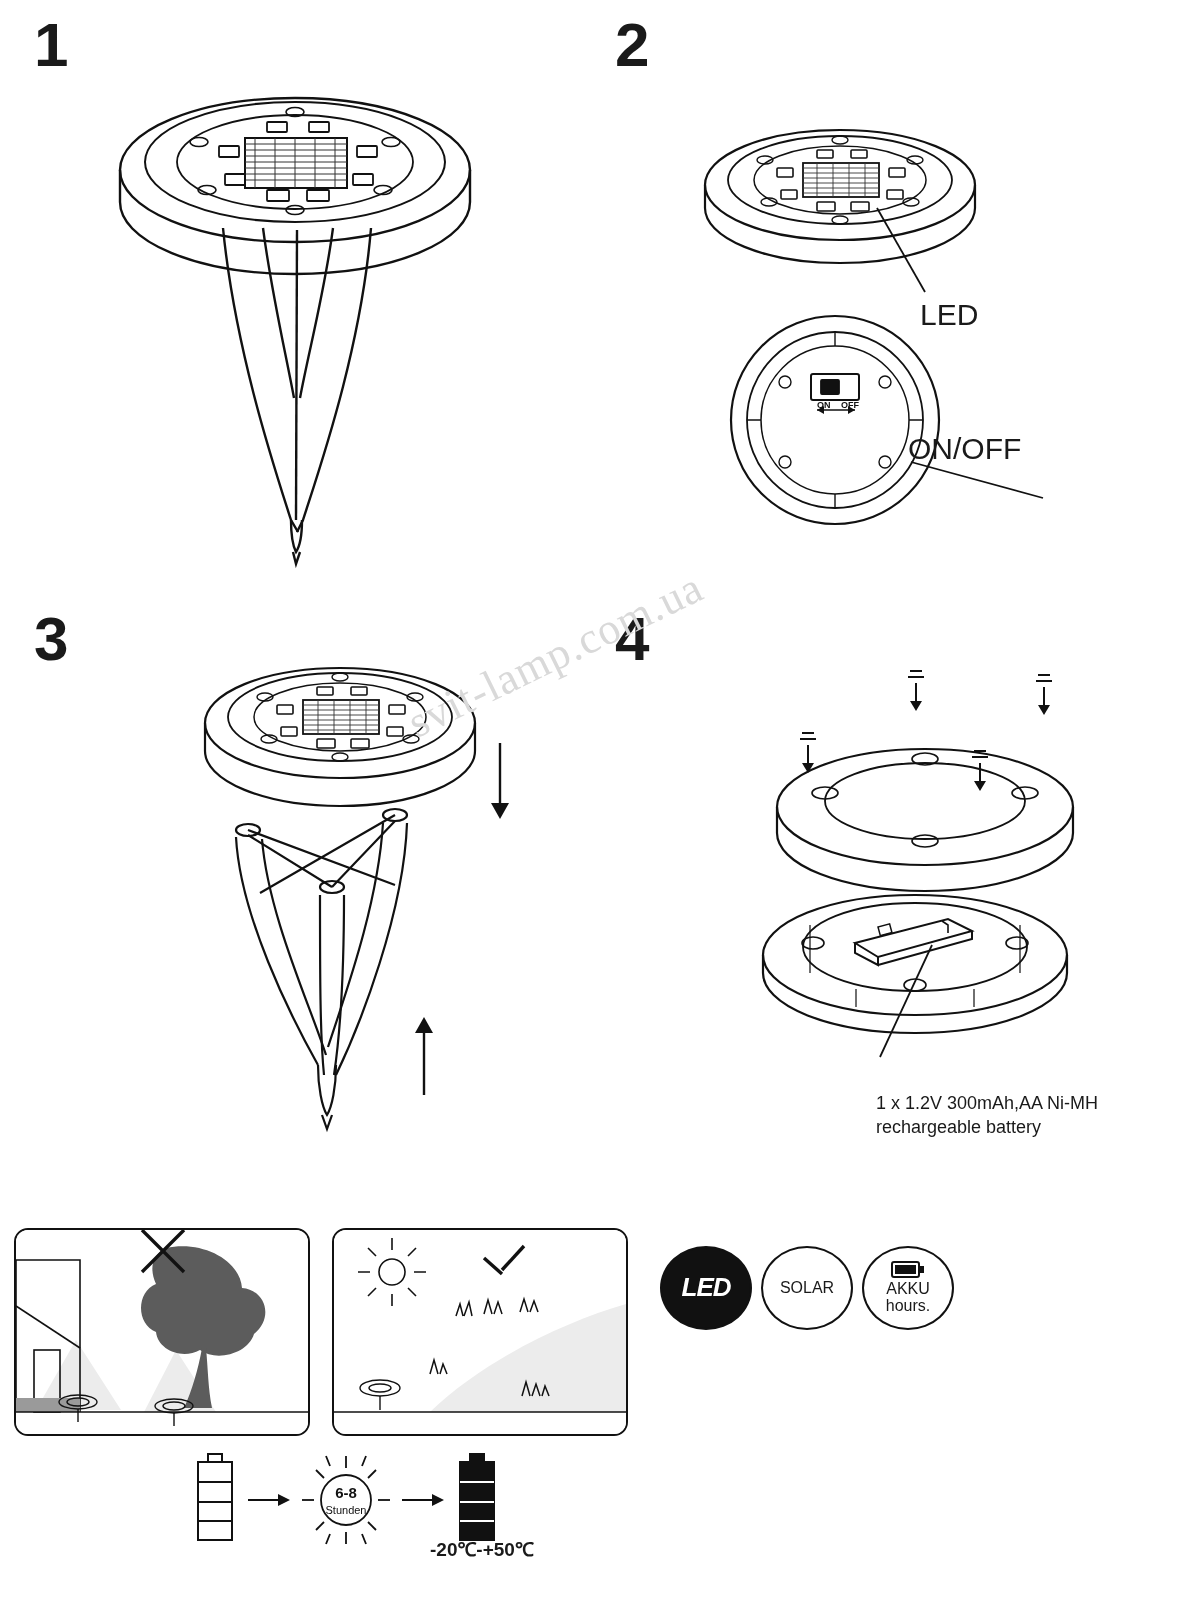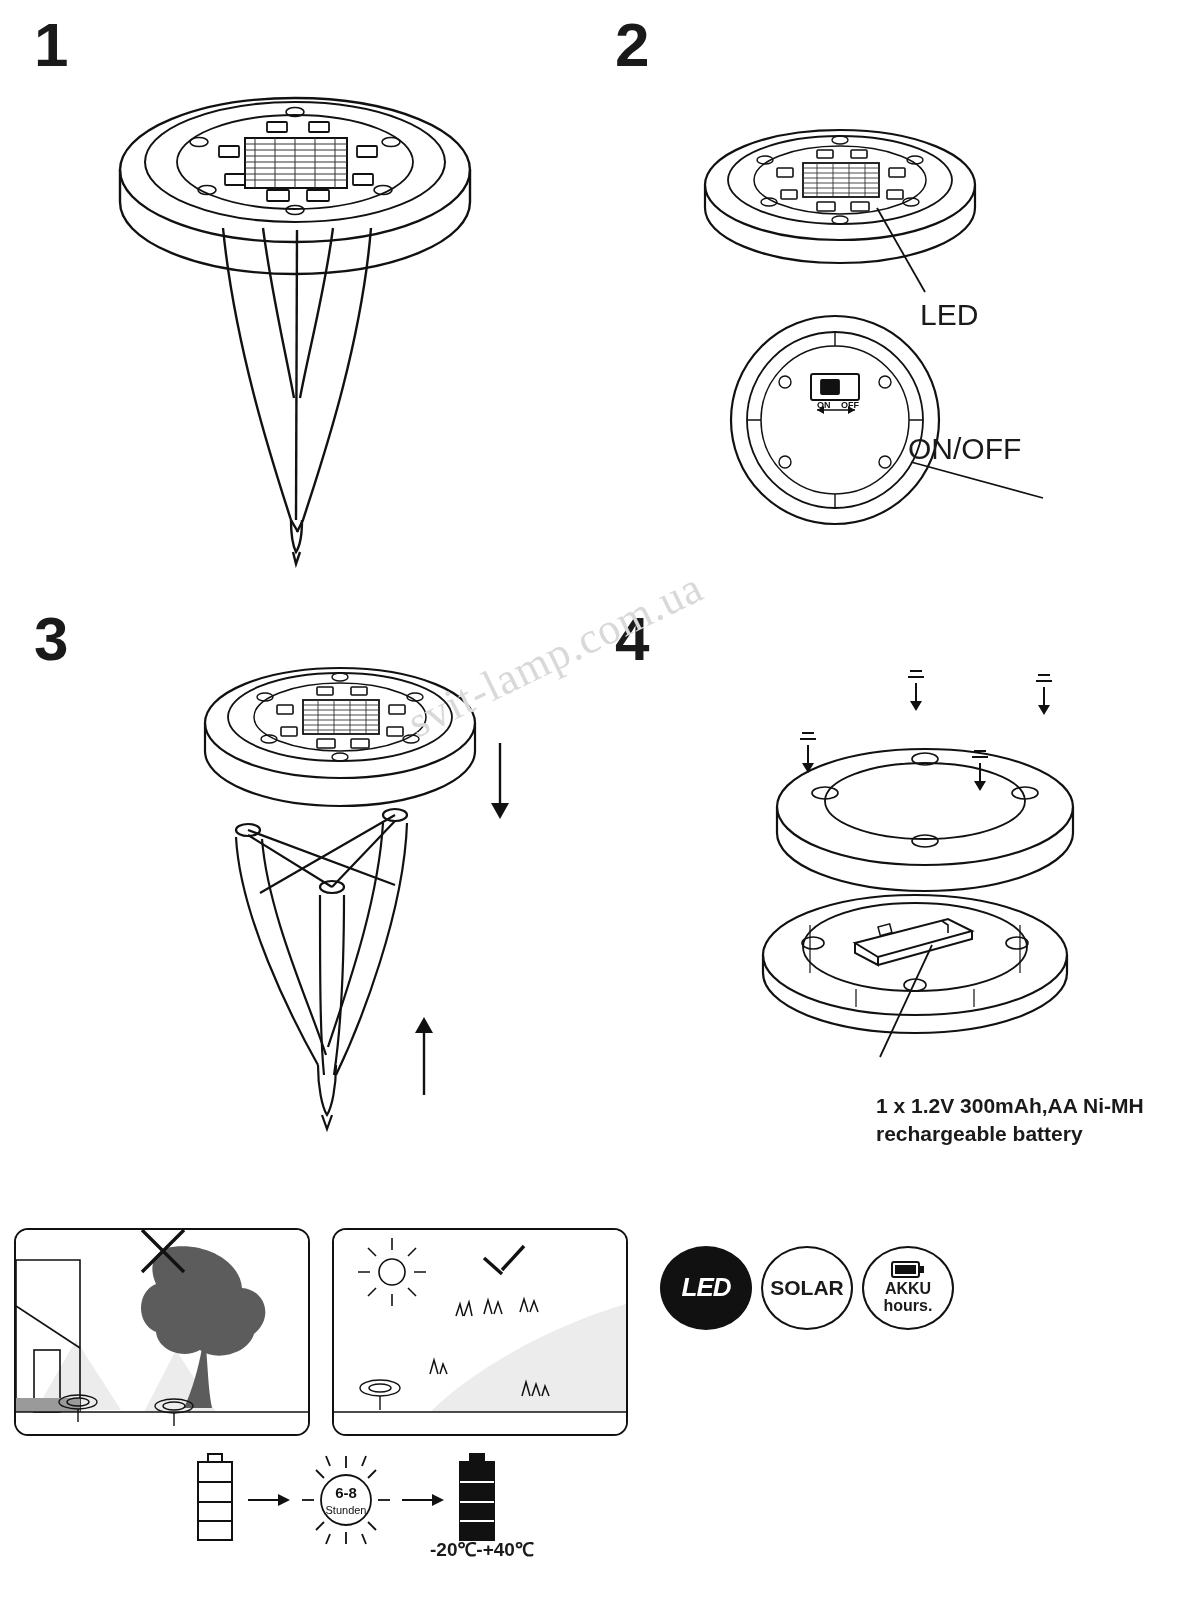--- a/index.html
+++ b/index.html
@@ -1,31 +1,31 @@
 <!DOCTYPE html>
 <html><head>
 <meta charset="utf-8">
 <style>
   html,body{margin:0;padding:0;background:#ffffff;}
   body{width:1190px;height:1600px;position:relative;font-family:"Liberation Sans",sans-serif;color:#1a1a1a;overflow:hidden;}
   .sheet{position:absolute;left:0;top:0;width:1190px;height:1600px;}
   .step-num{position:absolute;font-size:62px;font-weight:bold;line-height:1;letter-spacing:-1px;}
   .lbl{position:absolute;font-size:30px;line-height:1.1;}
-  .note{position:absolute;font-size:21px;font-weight:bold;line-height:1.32;}
+  .note{position:absolute;font-size:18px;font-weight:normal;line-height:1.32;}
   .temp{position:absolute;font-size:19px;font-weight:bold;}
   svg{display:block;}
   .wm{position:absolute;left:420px;top:610px;width:380px;height:180px;
       font-size:44px;color:#d9d9d9;transform:rotate(-26deg);
       font-family:"Liberation Serif",serif;letter-spacing:1px;
       pointer-events:none;white-space:nowrap;}
   .badge-row{position:absolute;left:660px;top:1243px;width:500px;height:90px;display:flex;align-items:center;gap:9px;}
   .badge{width:88px;height:80px;border:2.5px solid #111;border-radius:50%;display:flex;
          flex-direction:column;align-items:center;justify-content:center;text-align:center;}
-  .badge span{font-size:21px;font-weight:bold;line-height:1.05;}
-  .badge span.sm{font-size:16px;font-weight:bold;}
+  .badge span{font-size:16px;font-weight:normal;line-height:1.05;}
+  .badge span.sm{font-size:16px;font-weight:normal;}
   .badge.led span{font-style:italic;font-size:26px;font-weight:bold;letter-spacing:-1px;}
   .badge.led{background:#111;}
   .badge.led span{color:#fff;}
   .scene{position:absolute;border:2.5px solid #111;border-radius:14px;overflow:hidden;background:#fff;}
 </style>
 </head>
 <body>
 
 <div class="sheet">
 
@@ -392,21 +392,21 @@
 
     <g stroke="#111" stroke-width="2" fill="#111">
       <rect x="282" y="20" width="34" height="78"></rect>
       <rect x="292" y="12" width="14" height="8"></rect>
       <line x1="282" y1="40" x2="316" y2="40" stroke="#fff"></line>
       <line x1="282" y1="60" x2="316" y2="60" stroke="#fff"></line>
       <line x1="282" y1="79" x2="316" y2="79" stroke="#fff"></line>
     </g>
   </svg>
 
-  <div class="temp" style="left:430px;top:1536px;">-20℃-+40℃</div>
+  <div class="temp" style="left:430px;top:1536px;">-20℃-+50℃</div>
 
   <div class="badge-row">
     <div class="badge led">
       <span>LED</span>
     </div>
     <div class="badge">
       <span>SOLAR</span>
     </div>
     <div class="badge">
       <span style="line-height:0;margin-bottom:3px;">

